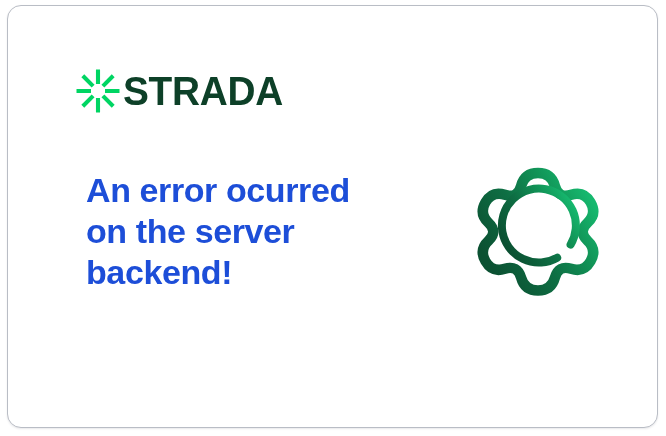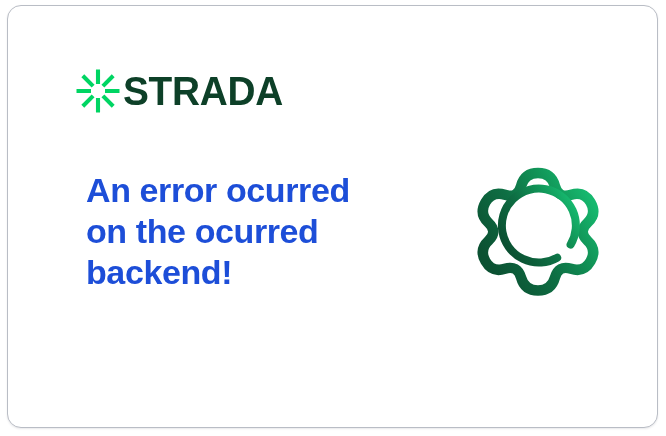--- a/index.html
+++ b/index.html
@@ -106,21 +106,21 @@
         <line x1="26.9" y1="26.9" x2="37.2" y2="37.2"></line>
         <line x1="37.2" y1="6.8" x2="26.9" y2="17.1"></line>
         <line x1="17.1" y1="26.9" x2="6.8" y2="37.2"></line>
       </g>
     </svg>
     <div id="brand-wordmark">STRADA</div>
   </div>
 
   <div id="error-headline">
     <span class="hl-line">An error ocurred</span>
-    <span class="hl-line">on the ocurred</span>
+    <span class="hl-line">on the server</span>
     <span class="hl-line">backend!</span>
   </div>
 
   <div id="gear-illustration">
     <svg viewBox="0 0 172 172" aria-hidden="true">
       <defs>
         <linearGradient id="gearGrad" x1="0.05" y1="0.75" x2="0.95" y2="0.18">
           <stop offset="0%" stop-color="#0b5132"></stop>
           <stop offset="42%" stop-color="#0e6f44"></stop>
           <stop offset="72%" stop-color="#119256"></stop>

